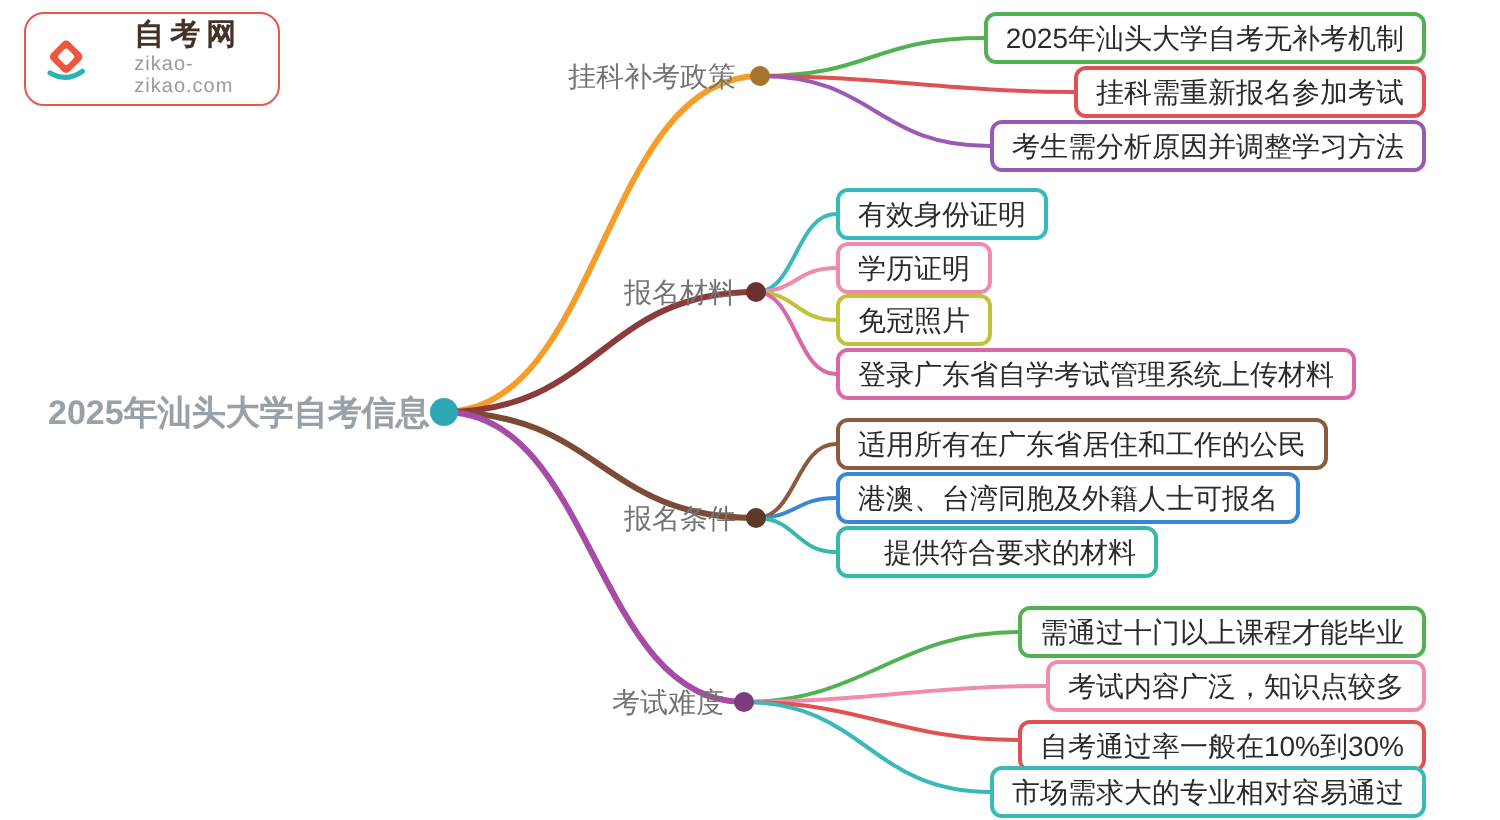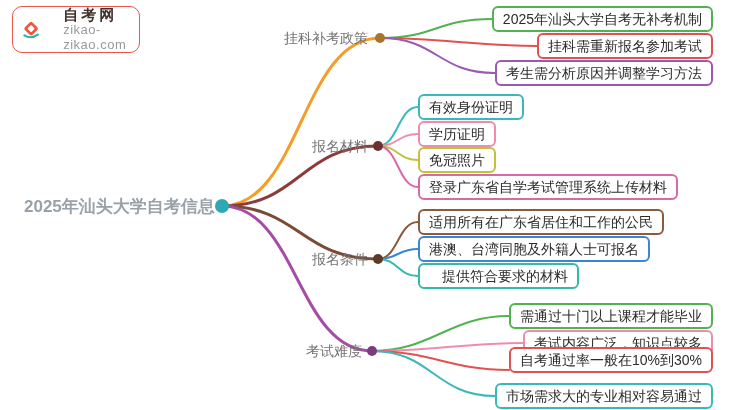--- a/index.html
+++ b/index.html
@@ -9,21 +9,21 @@
   }
   #connectors{position:absolute;left:0;top:0;z-index:0;}
   
   #logo{
     position:absolute;left:12px;top:6px;width:128px;height:47px;z-index:2;
     border:1px solid #e8574a;border-radius:10px;box-sizing:border-box;
     display:flex;align-items:center;gap:22px;padding:3px 8px;background:#fff;
   }
   #logo-text{display:flex;flex-direction:column;line-height:1.15;}
   #logo-title{font-size:15px;font-weight:bold;color:#433229;letter-spacing:3px;}
-  #logo-sub{font-size:13px;color:#9a9a9a;letter-spacing:.5px;}
+  #logo-sub{font-size:10px;color:#9a9a9a;letter-spacing:.5px;}
   
   .dot{position:absolute;z-index:1;width:10px;height:10px;border-radius:50%;background:#777;}
   #central-dot{width:14px;height:14px;}
   #central-label{
     position:absolute;left:24px;top:195px;z-index:1;
     font-size:17px;color:#99a1a8;white-space:nowrap;font-weight:bold;
   }
   .branch-label{
     position:absolute;z-index:1;font-size:14px;color:#737373;white-space:nowrap;
   }
@@ -97,16 +97,16 @@
   <div class="leaf align-left" id="b1l1" style="top: 121px; border-color: rgb(239, 140, 174);">学历证明</div>
   <div class="leaf align-left" id="b1l2" style="top: 147px; border-color: rgb(194, 194, 58);">免冠照片</div>
   <div class="leaf align-left" id="b1l3" style="top: 174px; border-color: rgb(216, 104, 168);">登录广东省自学考试管理系统上传材料</div>
 
   <div class="leaf align-left" id="b2l0" style="top: 209px; border-color: rgb(140, 90, 60);">适用所有在广东省居住和工作的公民</div>
   <div class="leaf align-left" id="b2l1" style="top: 236px; border-color: rgb(58, 134, 214);">港澳、台湾同胞及外籍人士可报名</div>
   <div class="leaf align-left" id="b2l2" style="top: 263px; border-color: rgb(53, 185, 169); padding-left: 22px;">提供符合要求的材料</div>
 
   <div class="leaf align-right" id="b3l0" style="top: 303px; border-color: rgb(82, 177, 83);">需通过十门以上课程才能毕业</div>
   <div class="leaf align-right" id="b3l1" style="top: 330px; border-color: rgb(239, 140, 174);">考试内容广泛，知识点较多</div>
-  <div class="leaf align-right" id="b3l2" style="top: 347px; border-color: rgb(224, 82, 82);">自考通过率一般在10%到30%</div>
+  <div class="leaf align-right" id="b3l2" style="top: 360px; border-color: rgb(224, 82, 82);">自考通过率一般在10%到30%</div>
   <div class="leaf align-right" id="b3l3" style="top: 383px; border-color: rgb(57, 185, 185);">市场需求大的专业相对容易通过</div>
 
 </div>
 
 </body></html>

